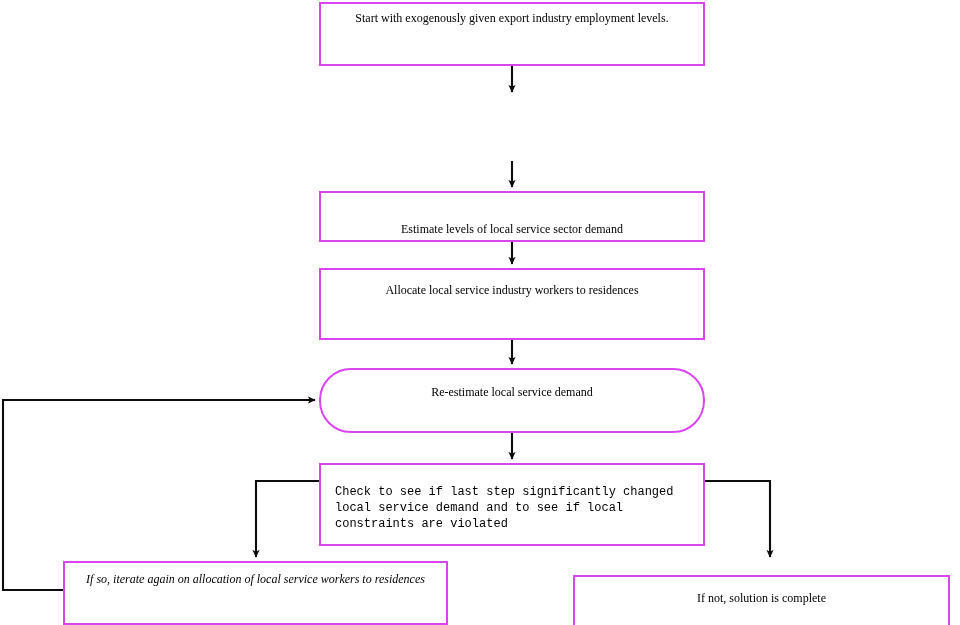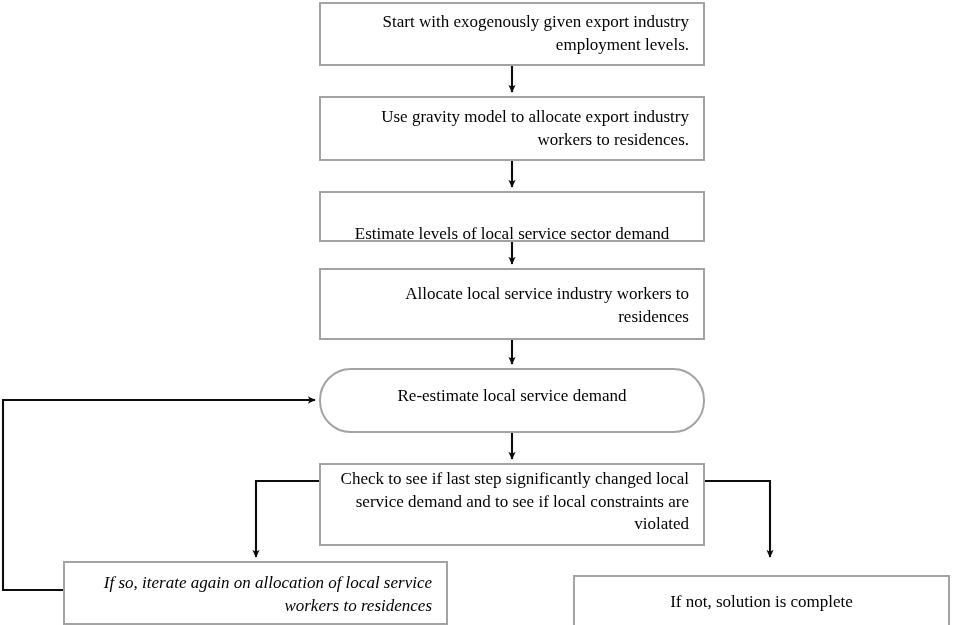--- a/index.html
+++ b/index.html
@@ -14,49 +14,49 @@
   #canvas {
     position: relative;
     width: 960px;
     height: 625px;
     background: #ffffff;
     overflow: hidden;
   }
   .node {
     position: absolute;
     box-sizing: border-box;
-    border: 2px solid #a3a3a3;
+    border: 2px solid #d946ef;
     background: #ffffff;
     display: flex;
     justify-content: center;
     align-items: flex-start;
-    text-align: right;
+    text-align: left;
     color: #000000;
-    font-size: 17px;
+    font-size: 12px;
     line-height: 1.33;
     z-index: 3;
   }
   .node .label {
     display: block;
     padding: 0 14px;
     white-space: pre-line;
   }
   
   #n1 { left: 319px; top: 2px;   width: 386px; height: 64px; }
   #n1 .label { padding-top: 7px; }
   #n2 { left: 319px; top: 96px;  width: 386px; height: 65px; }
   #n2 .label { padding-top: 8px; }
   #n3 { left: 319px; top: 191px; width: 386px; height: 51px; }
-  #n3 .label { padding-top: 30px; }
+  #n3 .label { padding-top: 19px; margin-top: 10px; }
   #n4 { left: 319px; top: 268px; width: 386px; height: 72px; }
   #n4 .label { padding-top: 13px; }
   #n5 { left: 319px; top: 368px; width: 386px; height: 65px; border-radius: 32px; }
   #n5 .label { padding-top: 15px; }
   #n6 { left: 319px; top: 463px; width: 386px; height: 83px; }
-  #n6 .label { padding-top: 3px; }
+  #n6 .label { padding-top: 20px; font-family: Liberation Mono, monospace; }
   #n7 { left: 63px;  top: 561px; width: 385px; height: 64px; }
   #n7 .label { padding-top: 9px; font-style: italic; }
   #n8 { left: 573px; top: 575px; width: 377px; height: 64px; }
   #n8 .label { padding-top: 14px; }
 
   #edges {
     position: absolute;
     left: 0; top: 0;
     width: 960px;
     height: 625px;
@@ -84,23 +84,20 @@
       <path d="M319,481 L256,481 L256,557" marker-end="url(#arrowhead)"></path>
       <path d="M705,481 L770,481 L770,557" marker-end="url(#arrowhead)"></path>
       <path d="M63,590 L3,590 L3,400 L315,400" marker-end="url(#arrowhead)"></path>
     </g>
   </svg>
 
   <div class="node" id="n1">
     <span class="label">Start with exogenously given export industry employment levels.</span>
   </div>
 
-  <div class="node" id="n2">
-    <span class="label">Use gravity model to allocate export industry workers to residences.</span>
-  </div>
 
   <div class="node" id="n3">
     <span class="label">Estimate levels of local service sector demand</span>
   </div>
 
   <div class="node" id="n4">
     <span class="label">Allocate local service industry workers to residences</span>
   </div>
 
   <div class="node" id="n5">

